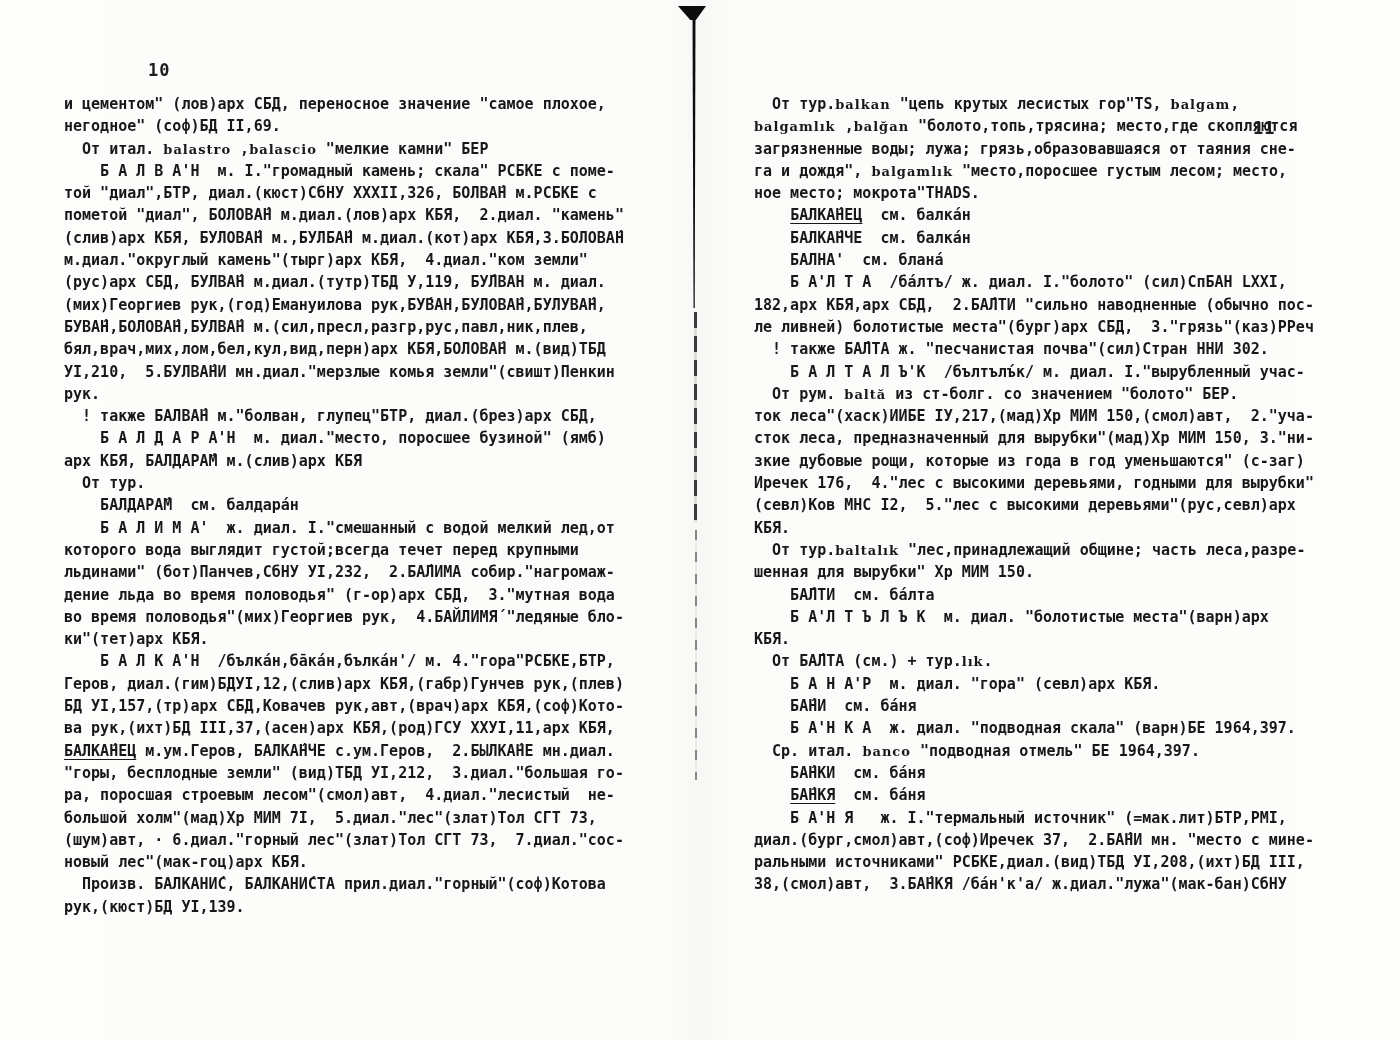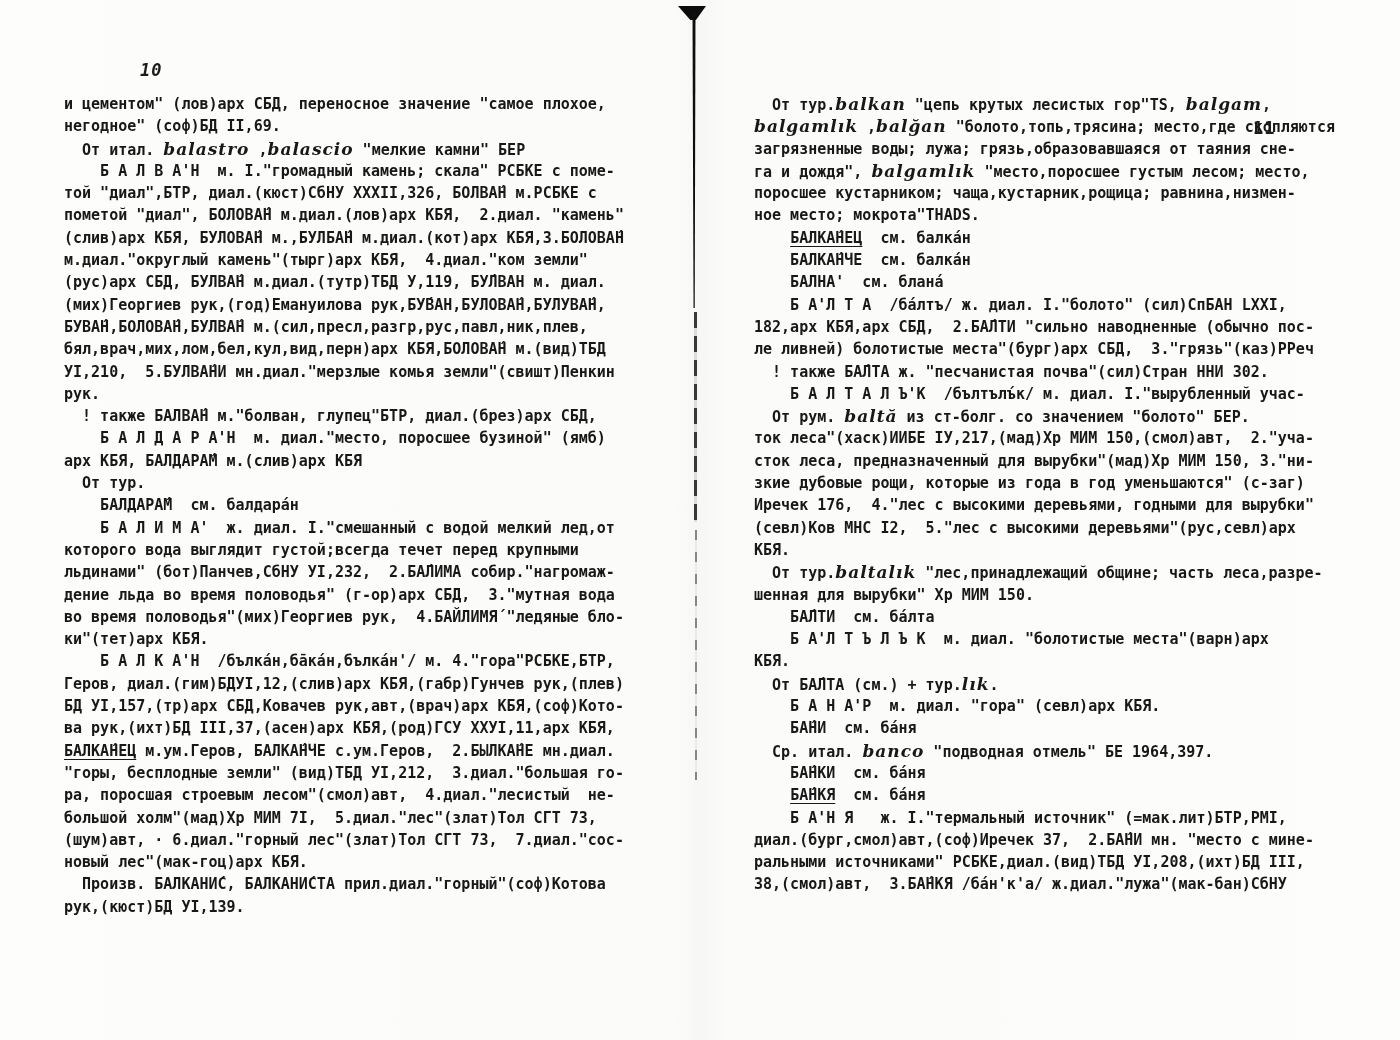--- a/index.html
+++ b/index.html
@@ -20,36 +20,35 @@
   }
   .page-left  { left: 64px;  width: 615px; }
   .page-right { left: 754px; width: 625px; }
   .page-number {
     position: absolute;
     font-size: 17px;
     font-weight: bold;
     color: #1c1c1c;
     letter-spacing: 1px;
   }
-  .page-number-left  { left: 140px; top: 60px; font-style: italic; }
+  .page-number-left  { left: 148px; top: 60px; }
   .page-number-right { left: 1253px; top: 70px; margin-top: 48px; }
   .line {
     white-space: pre;
     font-size: 15px;
     line-height: 22.3px;
     height: 22.3px;
     color: #181818;
     font-weight: bold;
     letter-spacing: 0px;
   }
   .hw {
     font-family: "DejaVu Serif", serif;
-    font-style: italic;
     font-weight: bold;
-    font-size: 17px;
+    font-size: 13px;
     letter-spacing: 1px;
   }
   .u { text-decoration: underline; text-underline-offset: 3px; text-align: center; }
   
   .fold-flare {
     position: absolute; left: 678px; top: 6px;
     width: 28px; height: 14px;
     background: #0c0c0c;
     clip-path: polygon(0% 0%, 100% 0%, 64% 100%, 44% 100%);
   }
@@ -130,21 +129,20 @@
         <div class="line">рук,(кюст)БД УI,139.</div>
       </div>
   </div>
 
   <div class="page page-right">
     <div>
         <div class="line">  От тур.<span class="hw">balkan</span> "цепь крутых лесистых гор"TS, <span class="hw">balgam</span>,</div>
         <div class="line"><span class="hw">balgamlık</span> ,<span class="hw">balğan</span> "болото,топь,трясина; место,где скопляются</div>
         <div class="line">загрязненные воды; лужа; грязь,образовавшаяся от таяния сне-</div>
         <div class="line">га и дождя", <span class="hw">balgamlık</span> "место,поросшее густым лесом; место,</div>
-        <div class="line">поросшее кустарником; чаща,кустарник,рощица; равнина,низмен-</div>
         <div class="line">ное место; мокрота"THADS.</div>
         <div class="line">    <span class="u">БАЛКА́НЕЦ</span>  см. балка́н</div>
         <div class="line">    БАЛКА́НЧЕ  см. балка́н</div>
         <div class="line">    БАЛНА'  см. блана́</div>
         <div class="line">    Б А'Л Т А  /ба́лтъ/ ж. диал. I."болото" (сил)СпБАН LXXI,</div>
         <div class="line">182,арх КБЯ,арх СБД,  2.БА́ЛТИ "сильно наводненные (обычно пос-</div>
         <div class="line">ле ливней) болотистые места"(бург)арх СБД,  3."грязь"(каз)РРеч</div>
         <div class="line">  ! также БА́ЛТА ж. "песчанистая почва"(сил)Стран ННИ 302.</div>
         <div class="line">    Б А Л Т А Л Ъ'К  /бълтълъ́к/ м. диал. I."вырубленный учас-</div>
         <div class="line">  От рум. <span class="hw">baltă</span> из ст-болг. со значением "болото" БЕР.</div>
@@ -155,20 +153,21 @@
         <div class="line">(севл)Ков МНС I2,  5."лес с высокими деревьями"(рус,севл)арх</div>
         <div class="line">КБЯ.</div>
         <div class="line">  От тур.<span class="hw">baltalık</span> "лес,принадлежащий общине; часть леса,разре-</div>
         <div class="line">шенная для вырубки" Хр МИМ 150.</div>
         <div class="line">    БА́ЛТИ  см. ба́лта</div>
         <div class="line">    Б А'Л Т Ъ Л Ъ К  м. диал. "болотистые места"(варн)арх</div>
         <div class="line">КБЯ.</div>
         <div class="line">  От БА́ЛТА (см.) + тур.<span class="hw">lık</span>.</div>
         <div class="line">    Б А Н А'Р  м. диал. "гора" (севл)арх КБЯ.</div>
         <div class="line">    БА́НИ  см. ба́ня</div>
+        <div class="line">    Б А'Н К А  ж. диал. "подводная скала" (варн)БЕ 1964,397.</div>
         <div class="line">  Ср. итал. <span class="hw">banco</span> "подводная отмель" БЕ 1964,397.</div>
         <div class="line">    БА́НКИ  см. ба́ня</div>
         <div class="line">    <span class="u">БА́НКЯ</span>  см. ба́ня</div>
         <div class="line">    Б А'Н Я   ж. I."термальный источник" (=мак.лит)БТР,РМI,</div>
         <div class="line">диал.(бург,смол)авт,(соф)Иречек 37,  2.БА́НИ мн. "место с мине-</div>
         <div class="line">ральными источниками" РСБКЕ,диал.(вид)ТБД УI,208,(ихт)БД III,</div>
         <div class="line">38,(смол)авт,  3.БА́НКЯ /ба́н'к'а/ ж.диал."лужа"(мак-бан)СбНУ</div>
       </div>
   </div>
 

